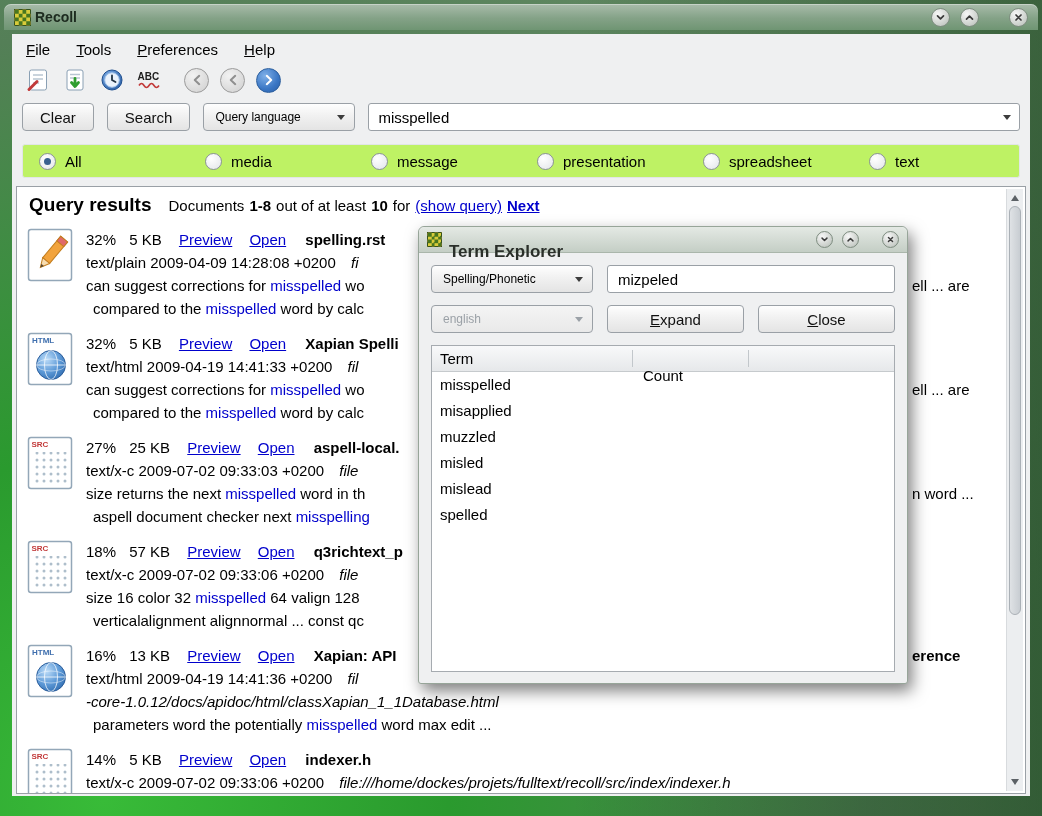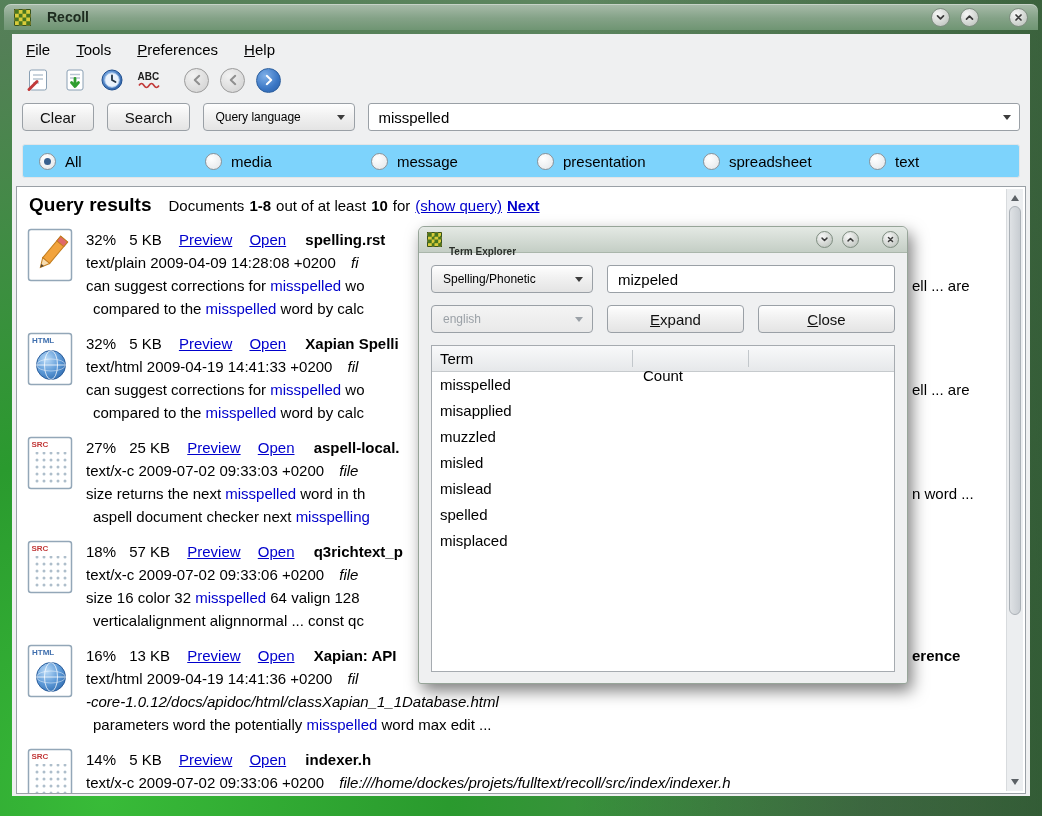--- a/index.html
+++ b/index.html
@@ -11,21 +11,21 @@
       radial-gradient(circle at 10% 98%, #38bb38 0%, #2a9a2e 28%, #547f57 62%, #6f936f 100%);
   }
   
   .window{position:absolute;left:4px;top:4px;width:1034px;height:794px;}
   .titlebar{height:26px;display:flex;align-items:center;padding:0 10px;
     background:linear-gradient(180deg,#a9bcab 0%,#84a287 55%,#6f9573 100%);
     border-radius:7px 7px 0 0;box-shadow:inset 0 1px 0 rgba(255,255,255,.35);}
   .app-icon{width:15px;height:15px;flex:none;border:1px solid rgba(40,60,30,.6);
     background:conic-gradient(#d9cb3a 25%,#49761f 0 50%,#d9cb3a 0 75%,#49761f 0);
     background-size:7.5px 7.5px;}
-  .title-text{margin-left:16px;font-size:14px;font-weight:bold;color:#1d2b1f;}
+  .title-text{margin-left:4px;font-size:14px;font-weight:bold;color:#1d2b1f;}
   .win-controls{margin-left:auto;display:flex;align-items:center;gap:10px;}
   .wbtn{width:17px;height:17px;border-radius:50%;cursor:pointer;flex:none;
     background:radial-gradient(circle at 35% 30%,#f7f7f7,#c9cec9 70%,#aab3ab);
     border:1px solid #7e8d80;display:flex;align-items:center;justify-content:center;}
   .close-gap{margin-left:20px;}
   .content{position:absolute;left:8px;right:8px;top:30px;bottom:2px;background:#eff0f1;
     display:flex;flex-direction:column;}
   
   .menubar{height:26px;display:flex;align-items:center;gap:26px;padding:2px 14px 0;font-size:15px;}
   .menu-item{display:inline-block;cursor:pointer;}
@@ -47,21 +47,21 @@
     background:linear-gradient(#fefefe,#f1f1f1 45%,#e4e4e4);border:1px solid #9aa0a6;border-radius:4px;}
   .combo .spacer{flex:1;}
   .carrow{width:0;height:0;border-left:4px solid transparent;border-right:4px solid transparent;
     border-top:5px solid #3c3c3c;flex:none;}
   .search-combo{flex:1;height:28px;box-sizing:border-box;background:#fff;border:1px solid #9aa0a6;
     border-radius:3px;display:flex;align-items:center;padding-left:9px;}
   .search-combo input{flex:1;border:none;outline:none;font:15px "Liberation Sans",sans-serif;
     background:transparent;color:#000;padding:0;}
   .combo-end{width:24px;align-self:stretch;display:flex;align-items:center;justify-content:center;cursor:pointer;}
   
-  .radiorow{margin:8px 10px 0;height:32px;background:#7dd3fc;border:1px solid #e2e5e7;border-radius:3px;
+  .radiorow{margin:8px 10px 0;height:32px;background:#bef264;border:1px solid #e2e5e7;border-radius:3px;
     display:flex;align-items:center;font-size:15px;}
   .radio-item{display:flex;align-items:center;gap:9px;width:166px;box-sizing:border-box;padding-left:16px;cursor:pointer;}
   .radio{width:15px;height:15px;border-radius:50%;border:1px solid #8b9298;flex:none;position:relative;
     background:radial-gradient(circle at 35% 30%,#fff,#e2e5e8);}
   .radio.sel::after{content:"";position:absolute;left:4px;top:4px;right:4px;bottom:4px;border-radius:50%;background:#39618f;}
   
   .results{flex:1;margin:8px 4px 2px;background:#fff;border:1px solid #9aa0a6;position:relative;
     overflow:hidden;padding:4px 30px 0 10px;box-sizing:border-box;font-size:15px;}
   .res-header{display:flex;align-items:baseline;gap:17px;padding:3px 0 0 2px;}
   .qr-title{font-size:19px;font-weight:bold;}
@@ -88,21 +88,21 @@
   .tri-up{width:0;height:0;border-left:4.5px solid transparent;border-right:4.5px solid transparent;border-bottom:6px solid #5c6166;}
   .tri-down{width:0;height:0;border-left:4.5px solid transparent;border-right:4.5px solid transparent;border-top:6px solid #5c6166;}
   .vs-thumb{position:absolute;left:2px;right:2px;top:17px;height:68%;border-radius:7px;box-sizing:border-box;
     background:linear-gradient(90deg,#dfe2e5,#c8cdd2);border:1px solid #aab0b6;cursor:pointer;}
   
   .dialog{position:absolute;left:418px;top:226px;width:490px;height:458px;background:#eff0f1;z-index:20;
     border:1px solid #97a599;border-radius:6px 6px 3px 3px;box-sizing:border-box;
     box-shadow:4px 7px 16px rgba(0,0,0,.5);}
   .dlg-titlebar{height:25px;display:flex;align-items:center;padding:0 8px;
     background:linear-gradient(180deg,#e4e9e4,#c4cec5);border-radius:6px 6px 0 0;border-bottom:1px solid #aab6ab;}
-  .dlg-title{margin-left:7px;font-size:10px;font-weight:bold;color:#2a2f2a;margin-top:24px;}
+  .dlg-title{margin-left:7px;font-size:17px;font-weight:bold;color:#2a2f2a;margin-top:24px;}
   .dlg-controls{margin-left:auto;display:flex;gap:9px;align-items:center;}
   .dlg-controls .wbtn{width:15px;height:15px;}
   .dlg-controls .close-gap{margin-left:14px;}
   .dlg-body{padding:12px;display:flex;flex-direction:column;height:calc(100% - 25px);box-sizing:border-box;}
   .dlg-row{display:flex;gap:14px;}
   .dlg-row + .dlg-row{margin-top:12px;}
   .dlg-combo{width:162px;box-sizing:border-box;}
   .combo.disabled{color:#9ba1a7;background:linear-gradient(#f4f4f4,#e9e9e9);cursor:default;}
   .combo.disabled .carrow{border-top-color:#9ba1a7;}
   .dlg-input{flex:1;height:28px;box-sizing:border-box;background:#fff;border:1px solid #9aa0a6;border-radius:3px;
@@ -528,16 +528,15 @@
         <span class="th th-count">Count</span>
         <span class="col-div" style="left:200px;"></span>
         <span class="col-div" style="left:316px;"></span>
       </div>
       <div class="tbl-row">misspelled</div>
       <div class="tbl-row">misapplied</div>
       <div class="tbl-row">muzzled</div>
       <div class="tbl-row">misled</div>
       <div class="tbl-row">mislead</div>
       <div class="tbl-row">spelled</div>
-      <div class="tbl-row">misplaced</div>
     </div>
   </div>
 </div>
 
 </body></html>

